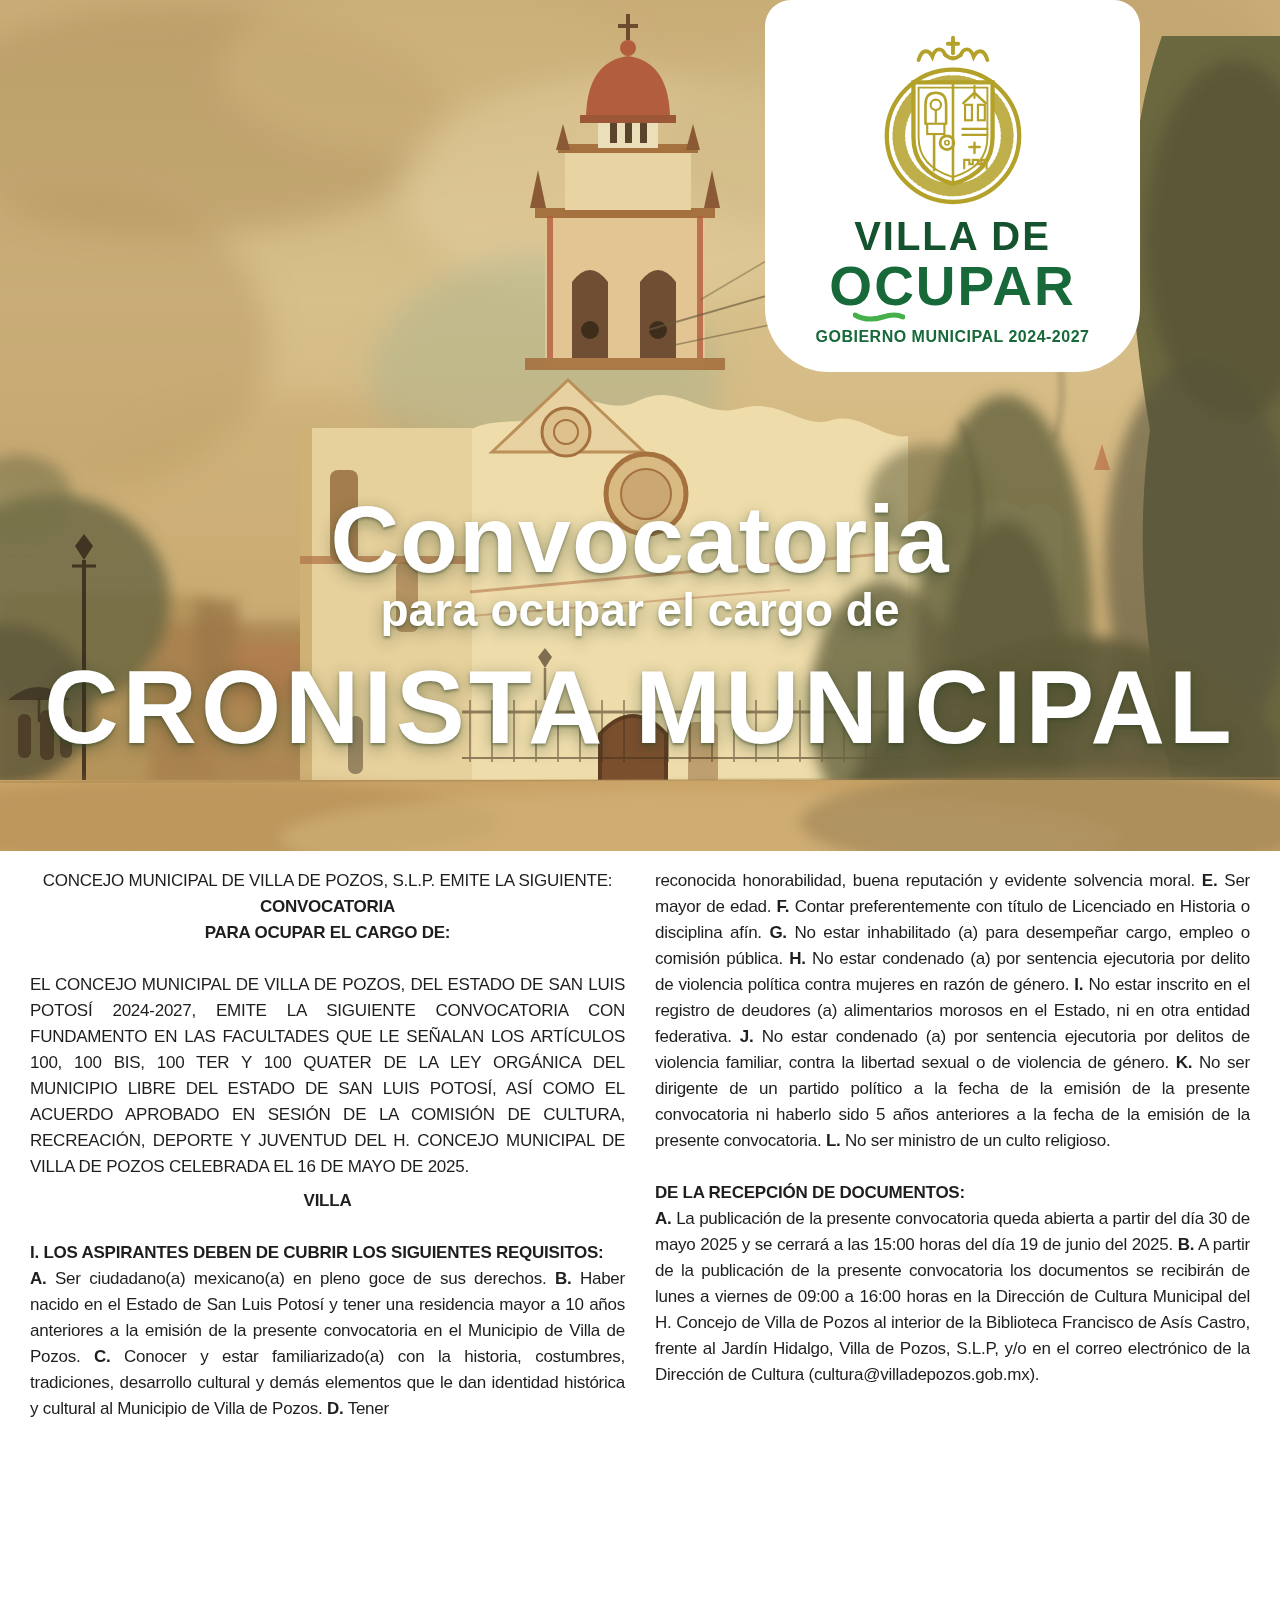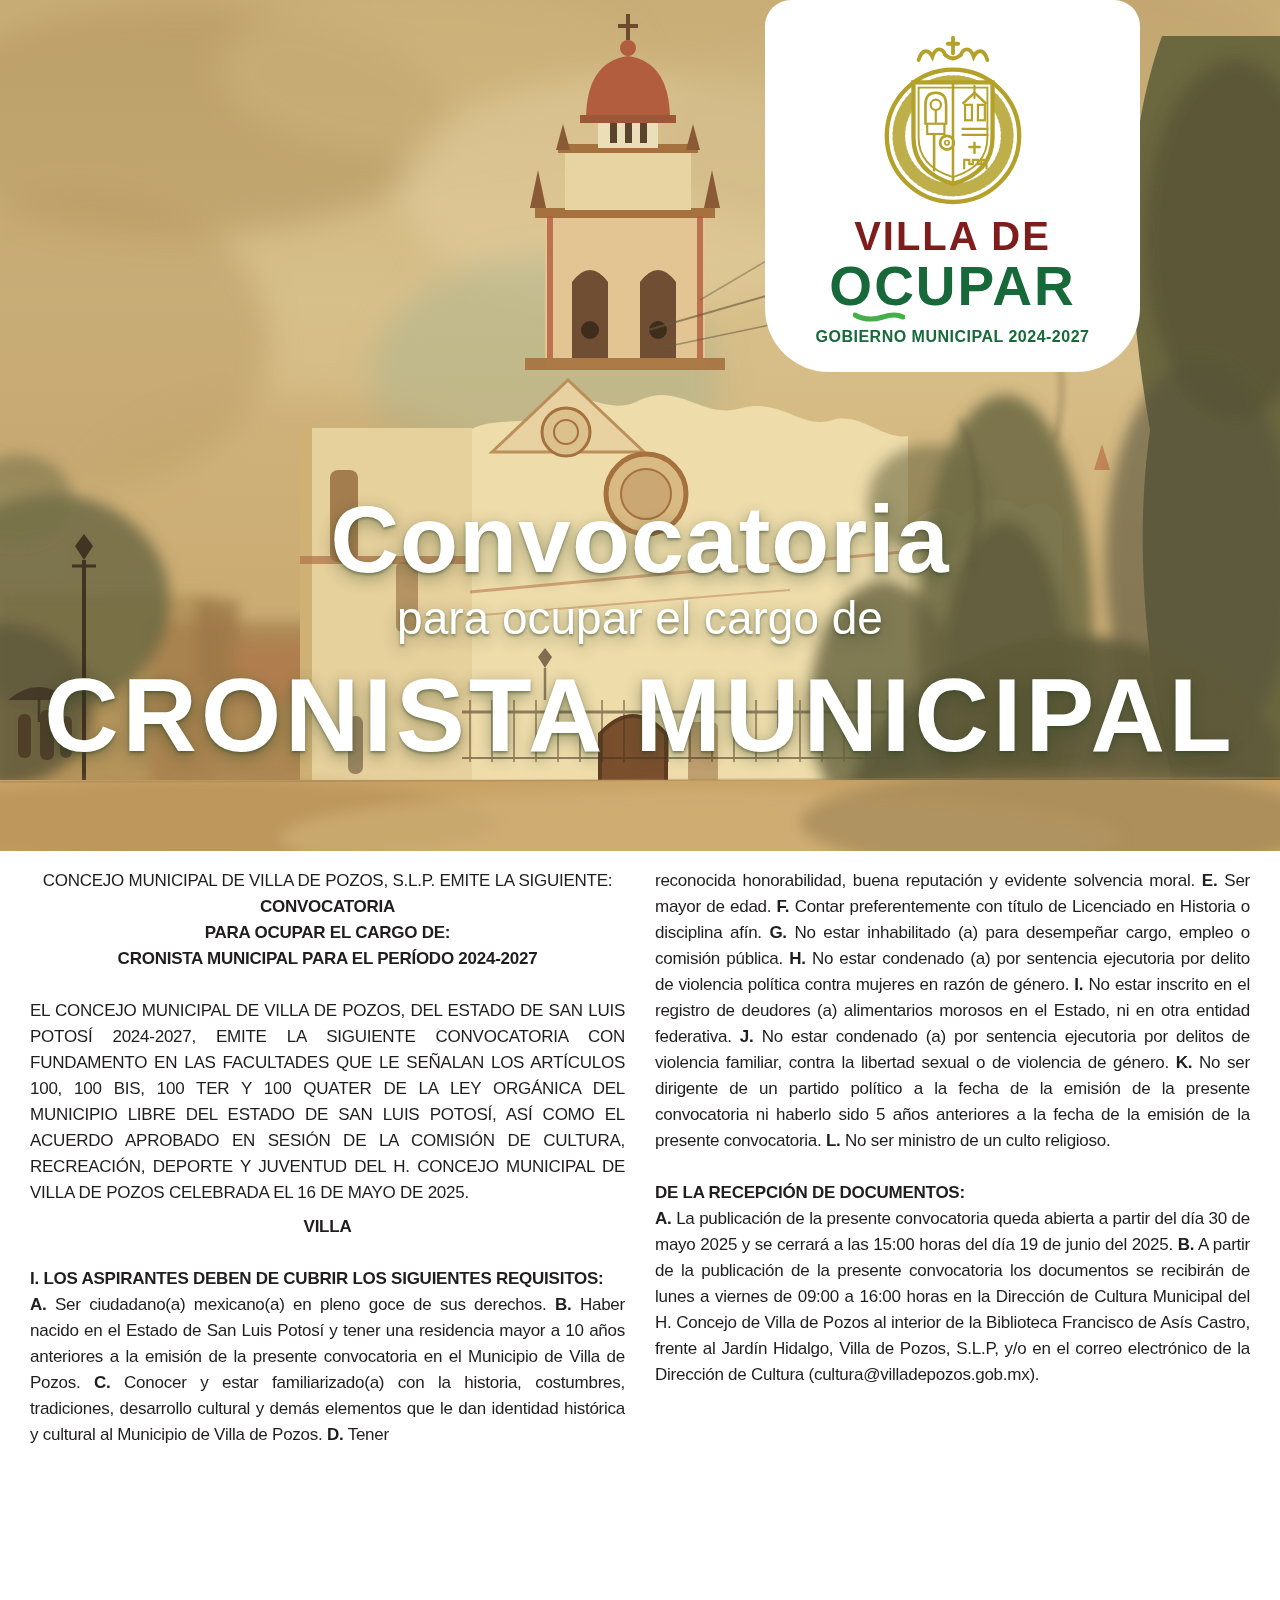--- a/index.html
+++ b/index.html
@@ -5,29 +5,29 @@
   html,body{margin:0;padding:0;background:#ffffff;}
   .poster{position:relative;width:1280px;height:1600px;background:#ffffff;overflow:hidden;
           font-family:"Liberation Sans", sans-serif;}
   
   .hero{position:absolute;left:0;top:0;width:1280px;height:851px;overflow:hidden;}
   .hero svg.scene{position:absolute;left:0;top:0;width:1280px;height:851px;display:block;}
   
   .logo-card{position:absolute;left:765px;top:0;width:375px;height:372px;background:#ffffff;
              border-radius:26px 26px 64px 64px;text-align:center;}
   .crest{margin-top:34px;}
-  .wordmark1{font-size:40px;font-weight:bold;letter-spacing:2px;color:#7f1d1d;line-height:1;margin-top:2px;}
+  .wordmark1{font-size:40px;font-weight:bold;letter-spacing:2px;color:#14532d;line-height:1;margin-top:2px;}
   .wordmark2{font-size:55px;font-weight:bold;letter-spacing:2px;color:#17693a;line-height:1;margin-top:3px;position:relative;display:inline-block;}
   .swoosh{position:absolute;left:24px;bottom:-9px;}
   .tagline{font-size:16px;font-weight:bold;letter-spacing:.5px;color:#17693a;margin-top:14px;}
   
   .hero-title{position:absolute;left:0;right:0;top:492px;text-align:center;color:#ffffff;
               text-shadow:0 2px 3px rgba(48,68,38,.5), 0 5px 16px rgba(48,68,38,.45);}
   .t1{font-size:95px;font-weight:bold;line-height:1;letter-spacing:1px;}
-  .t2{font-size:46px;font-weight:normal;line-height:1;margin-top:8px;}
+  .t2{font-size:46px;font-weight:bold;line-height:1;margin-top:0;}
   .t3{font-size:103px;font-weight:bold;line-height:1;margin-top:23px;letter-spacing:4px;white-space:nowrap;}
   
   .doc{position:absolute;left:0;top:851px;width:1280px;height:749px;background:#ffffff;
        box-sizing:border-box;padding:17px 30px 0 30px;color:#1f1d1e;}
   .cols{display:flex;gap:30px;}
   .col{width:595px;font-size:17px;line-height:26px;letter-spacing:-.25px;text-align:justify;}
   .col p{margin:0;}
   .center{text-align:center;}
   .b, .bold{font-weight:bold;}
   .gap{height:26px;}
@@ -272,21 +272,20 @@
     </div>
   </div>
 
   <div class="doc">
     <div class="cols">
 
       <div class="col">
         <p class="center">CONCEJO MUNICIPAL DE VILLA DE POZOS, S.L.P. EMITE LA SIGUIENTE:</p>
         <p class="center bold">CONVOCATORIA</p>
         <p class="center bold">PARA OCUPAR EL CARGO DE:</p>
-        <p class="center bold">CRONISTA MUNICIPAL PARA EL PERÍODO 2024-2027</p>
         <div class="gap"></div>
         <p>EL CONCEJO MUNICIPAL DE VILLA DE POZOS, DEL ESTADO DE SAN LUIS POTOSÍ 2024-2027, EMITE LA SIGUIENTE CONVOCATORIA CON FUNDAMENTO EN LAS FACULTADES QUE LE SEÑALAN LOS ARTÍCULOS 100, 100 BIS, 100 TER Y 100 QUATER DE LA LEY ORGÁNICA DEL MUNICIPIO LIBRE DEL ESTADO DE SAN LUIS POTOSÍ, ASÍ COMO EL ACUERDO APROBADO EN SESIÓN DE LA COMISIÓN DE CULTURA, RECREACIÓN, DEPORTE Y JUVENTUD DEL H. CONCEJO MUNICIPAL DE VILLA DE POZOS CELEBRADA EL 16 DE MAYO DE 2025.</p>
         <div class="halfgap"></div>
         <p class="center bold">VILLA</p>
         <div class="gap"></div>
         <p class="heading">I. LOS ASPIRANTES DEBEN DE CUBRIR LOS SIGUIENTES REQUISITOS:</p>
         <p><span class="b">A.</span><span> Ser ciudadano(a) mexicano(a) en pleno goce de sus derechos. </span><span class="b">B.</span><span> Haber nacido en el Estado de San Luis Potosí y tener una residencia mayor a 10 años anteriores a la emisión de la presente convocatoria en el Municipio de Villa de Pozos. </span><span class="b">C.</span><span> Conocer y estar familiarizado(a) con la historia, costumbres, tradiciones, desarrollo cultural y demás elementos que le dan identidad histórica y cultural al Municipio de Villa de Pozos. </span><span class="b">D.</span><span> Tener</span></p>
       </div>
 
       <div class="col">

